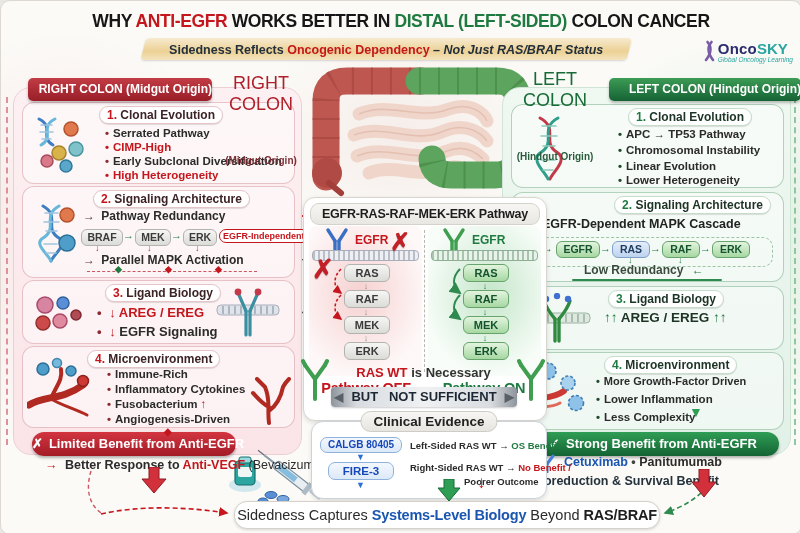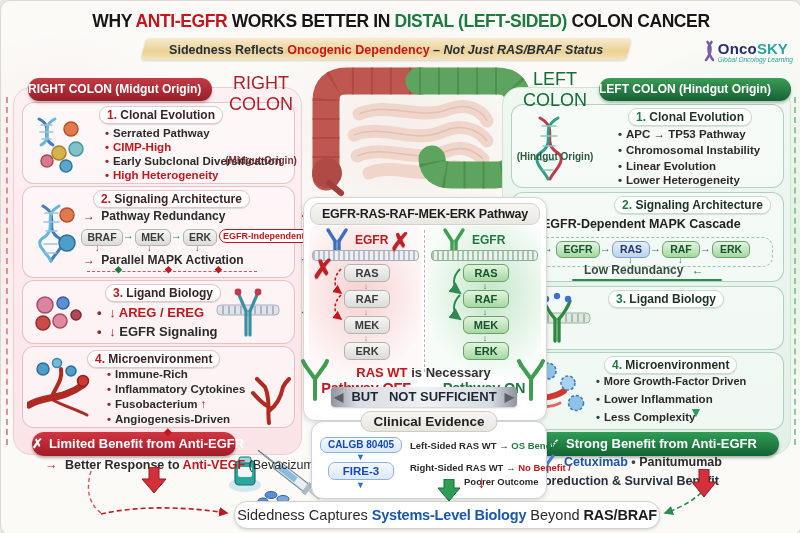--- a/index.html
+++ b/index.html
@@ -30,21 +30,21 @@
   .side-label{z-index:5;text-align:center;}
   .side-label .l1{font-size:18px;font-weight:normal;}
   .side-label .l2{font-size:10px;font-weight:bold;margin-top:40px;}
   .lab-red .l1{color:#b01f2a;} .lab-red .l2{color:#7c3136;}
   .lab-green .l1{color:#176b37;} .lab-green .l2{color:#2a5c3c;}
 
   
   .panel{z-index:3;border-radius:18px;}
   .panel-r{left:12px;top:86px;width:287px;height:366px;background:linear-gradient(180deg,#fdf0f2,#fae4e8);border:1px solid #eccfd4;}
   .panel-l{left:501px;top:86px;width:287px;height:366px;background:linear-gradient(180deg,#eff8f1,#e2f1e7);border:1px solid #cfe4d5;}
-  .banner{position:absolute;z-index:4;color:#fff;font-weight:bold;font-size:12px;text-align:left;line-height:23px;border-radius:11px;box-shadow:0 2px 3px rgba(0,0,0,.25);}
+  .banner{position:absolute;z-index:4;color:#fff;font-weight:bold;font-size:12px;text-align:right;line-height:23px;border-radius:5px;box-shadow:0 2px 3px rgba(0,0,0,.25);}
   .banner-red{background:linear-gradient(180deg,#c23c45,#981e28);}
   .banner-green{background:linear-gradient(180deg,#3c9c55,#156234);}
   .card{position:absolute;background:rgba(255,255,255,.48);border-radius:12px;}
   .card-r{border:1px solid rgba(205,130,140,.45);}
   .card-l{border:1px solid rgba(110,170,130,.5);}
   .sec-title{position:absolute;background:#fff;border-radius:9px;padding:0 7px;font-size:12px;font-weight:bold;white-space:nowrap;line-height:16px;box-shadow:0 1px 1px rgba(0,0,0,.12);}
   .sec-title-r{border:1px solid #e6c5c9;color:#3c2426;} .sec-title-r .num{color:#c4161c;}
   .sec-title-l{border:1px solid #c6ddcb;color:#1d3326;} .sec-title-l .num{color:#1e7a40;}
   .bl{position:absolute;font-size:11.5px;font-weight:bold;color:#2b2b2b;white-space:nowrap;}
   .bl .dot{margin-right:4px;}
@@ -364,21 +364,21 @@
       <path d="M48 28.5 H34" stroke="#8a9aa6" stroke-width="2"></path>
       <path d="M34 28.5 L26 28.5" stroke="#5f6f7a" stroke-width="1.2"></path>
       <rect x="52" y="25.5" width="22" height="6" fill="#6db0d8" opacity=".8"></rect>
     </g>
     <ellipse cx="48" cy="46" rx="6" ry="3.5" fill="#5a8fd8" stroke="#30619e"></ellipse>
     <ellipse cx="60" cy="50" rx="6" ry="3.5" fill="#79a8e0" stroke="#30619e"></ellipse>
     <ellipse cx="40" cy="52" rx="5" ry="3" fill="#5a8fd8" stroke="#30619e"></ellipse>
   </svg>
 
   <div class="abs panel panel-l">
-    <div class="banner banner-green" style="left:96px;top:-10px;width:192px">LEFT COLON (Hindgut Origin)</div>
+    <div class="banner banner-green" style="left:106px;top:-10px;width:192px">LEFT COLON (Hindgut Origin)</div>
 
     <div class="card card-l" style="left:8px;top:16px;width:271px;height:82px">
       <span class="abs" style="left:12px;top:10px">
         <svg width="52" height="66" viewBox="0 0 52 66">
           <g fill="none" stroke-linecap="round">
             <path d="M16 3 C 36 14,16 27,34 38 C 44 45,28 58,26 64" stroke="#c23a4a" stroke-width="3"></path>
             <path d="M34 3 C 14 14,34 27,16 38 C 6 45,22 58,24 64" stroke="#2f9e8a" stroke-width="3"></path>
             <path d="M18 11 H32 M17 21 H33 M19 31 H31 M17 45 H31 M19 55 H29" stroke="#8fc7bb" stroke-width="1.5"></path>
           </g>
         </svg>
@@ -431,20 +431,25 @@
           </g>
           <circle cx="24" cy="6" r="3.2" fill="#3f6fd0"></circle>
             <circle cx="35" cy="3" r="3.2" fill="#3f6fd0"></circle>
             <circle cx="46" cy="6" r="3.2" fill="#3f6fd0"></circle>
         </svg>
       </span>
       <span class="sec-title sec-title-l" style="left:96px;top:3px">
         <span class="num">3.</span>
         <span>Ligand Biology</span>
       </span>
+      <div class="bl" style="left:92px;top:23px;font-size:13.5px">
+        <span class="greentx">↑↑</span>
+        <span style="color:#1d3326">AREG / EREG</span>
+        <span class="greentx">↑↑</span>
+      </div>
     </div>
 
     <div class="card card-l" style="left:8px;top:264px;width:271px;height:76px">
       <span class="abs" style="left:8px;top:8px">
         <svg width="72" height="62" viewBox="0 0 72 62">
           <path d="M6 42 C 18 34,30 40,44 30" fill="none" stroke="#cc3a33" stroke-width="6" stroke-linecap="round"></path>
           <path d="M10 48 C 20 44,30 48,40 42" fill="none" stroke="#e06a5a" stroke-width="3" stroke-linecap="round"></path>
           <circle cx="28" cy="10" r="8" fill="#8fc2e8" stroke="#3f7fb5" stroke-width="1.6" stroke-dasharray="3 2"></circle>
           <circle cx="48" cy="22" r="7" fill="#a9d2ee" stroke="#3f7fb5" stroke-width="1.6" stroke-dasharray="3 2"></circle>
           <circle cx="56" cy="42" r="7.5" fill="#8fc2e8" stroke="#3f7fb5" stroke-width="1.6" stroke-dasharray="3 2"></circle>

